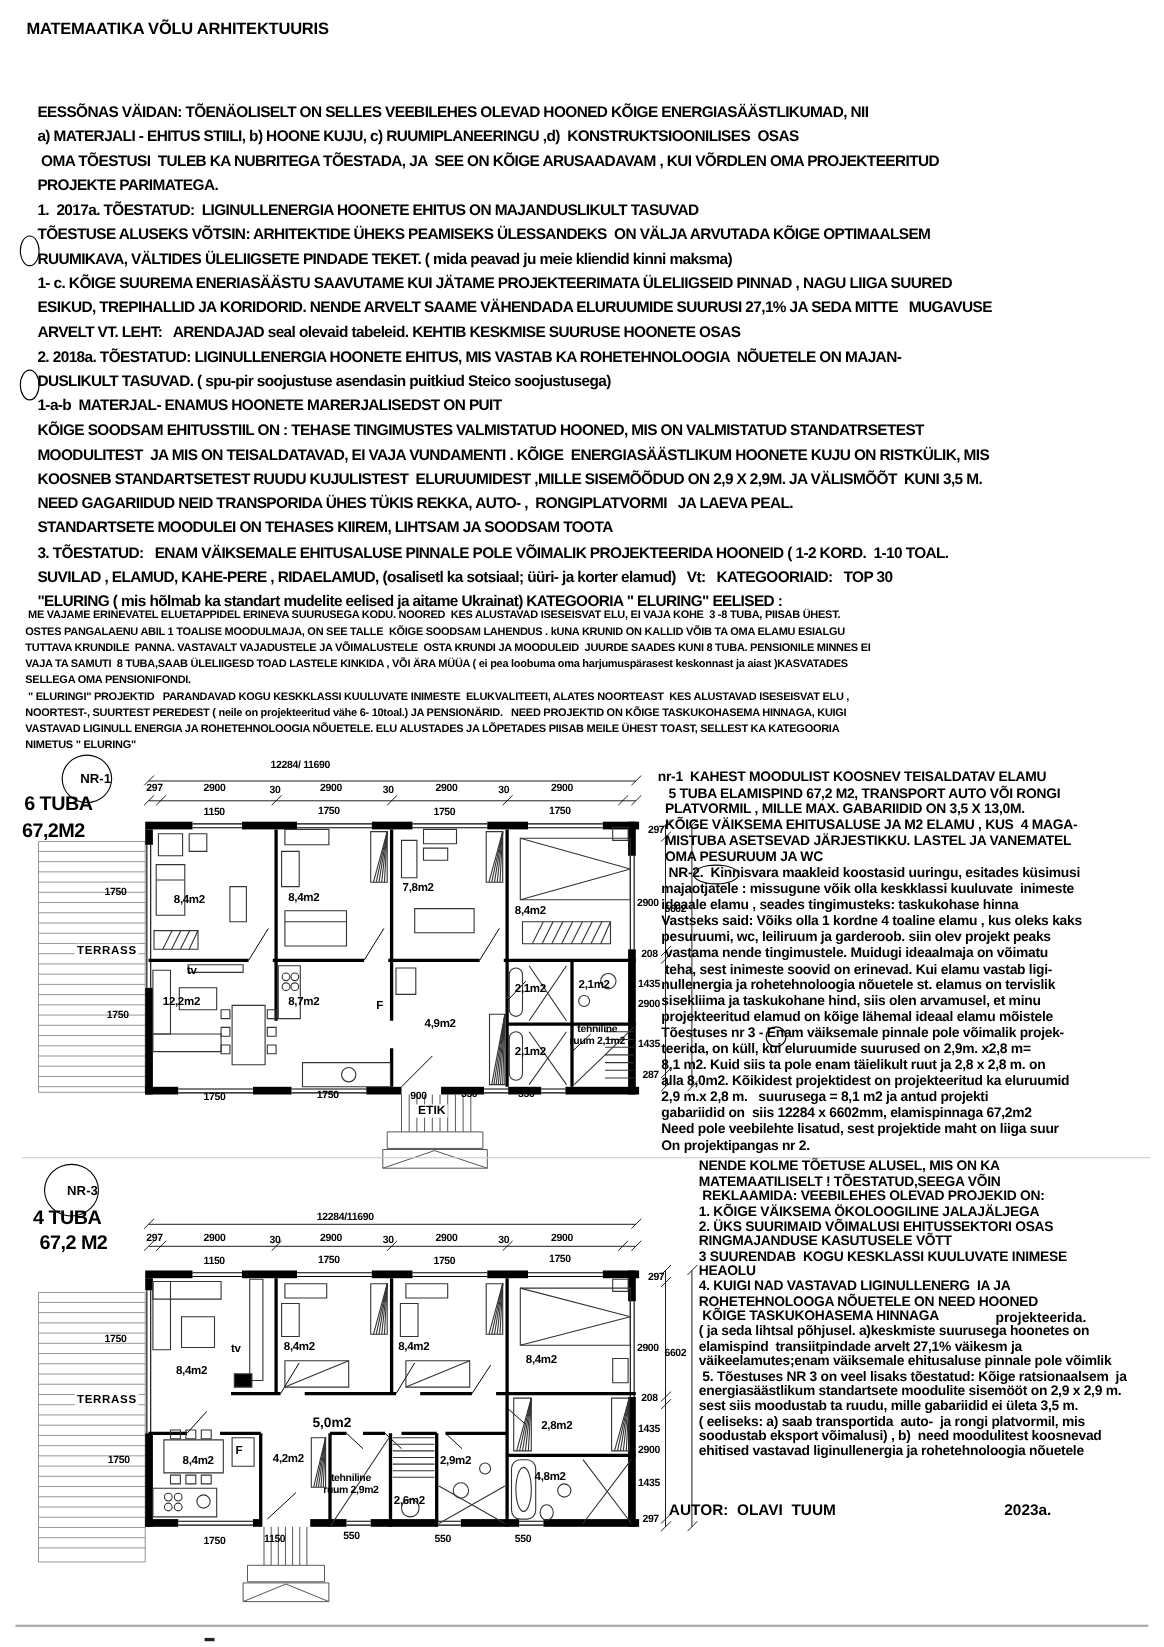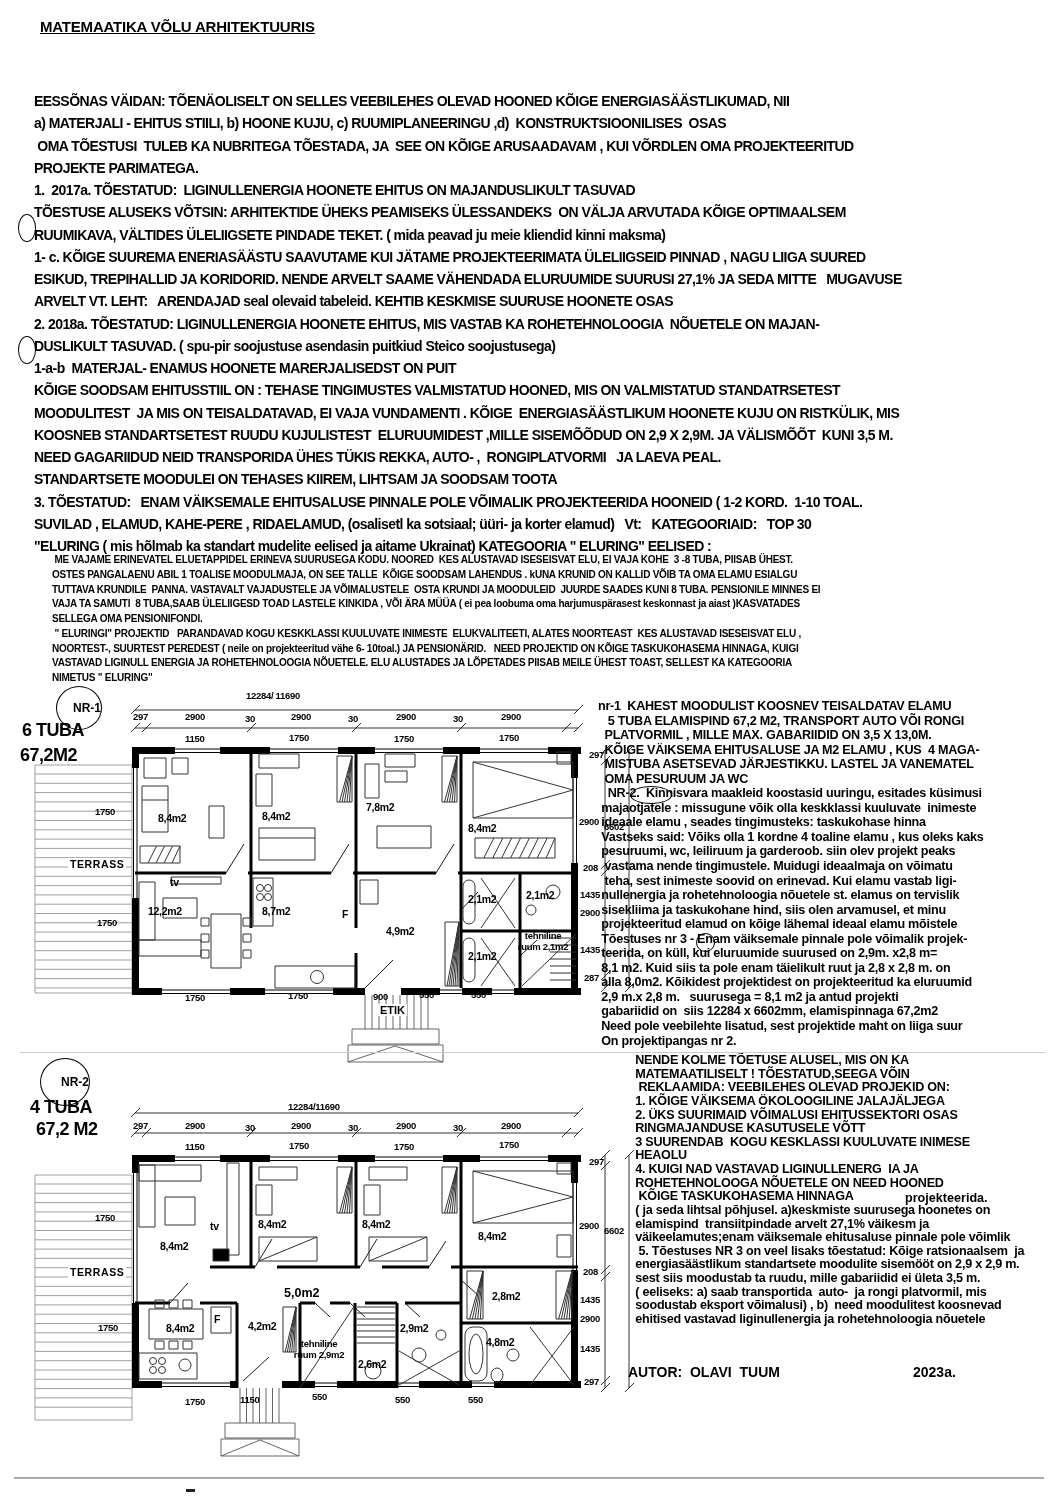--- a/index.html
+++ b/index.html
@@ -1,22 +1,22 @@
 <!DOCTYPE html>
 <html><head>
 <meta charset="utf-8">
 <style>
   html,body{margin:0;padding:0;background:#fff;}
   .page{position:relative;width:1058px;height:1497px;background:#fff;overflow:hidden;
         font-family:"Liberation Sans",sans-serif;color:#000;}
   .abs{position:absolute;}
-  .hdr-title{position:absolute;left:40px;top:18px;font-size:15px;font-weight:bold;letter-spacing:-0.2px;white-space:pre;text-decoration:underline;}
+  .hdr-title{position:absolute;left:24px;top:18px;font-size:15px;font-weight:bold;letter-spacing:-0.2px;white-space:pre;}
   .hdr-sub{position:absolute;left:34px;top:54px;font-size:14px;font-weight:bold;letter-spacing:-0.4px;white-space:pre;}
   .hdr-body{position:absolute;left:34px;top:90px;font-size:14px;font-weight:bold;line-height:22.25px;letter-spacing:-0.55px;white-space:pre;}
-  .small-block{position:absolute;left:23px;top:553px;font-size:10px;font-weight:bold;line-height:14.75px;letter-spacing:-0.25px;white-space:pre;margin-left:29px;}
+  .small-block{position:absolute;left:23px;top:553px;font-size:10px;font-weight:bold;line-height:14.75px;letter-spacing:-0.25px;white-space:pre;}
   .col1{position:absolute;left:598px;top:699px;width:452px;font-size:12.6px;font-weight:bold;line-height:14.55px;letter-spacing:-0.25px;white-space:pre;}
   .col2{position:absolute;left:632px;top:1054px;width:440px;font-size:12.6px;font-weight:bold;line-height:13.62px;letter-spacing:-0.25px;white-space:pre;}
   .ln{white-space:pre;}
   .plan{position:absolute;}
   .badge{position:absolute;border:1.6px solid #000;border-radius:50%;display:flex;align-items:center;justify-content:flex-end;
          font-size:12px;font-weight:bold;background:#fff;}
   .ov{position:absolute;white-space:pre;color:#000;}
   .d{font-size:9.5px;font-weight:bold;letter-spacing:-0.3px;}
   .r{font-size:10.5px;font-weight:bold;letter-spacing:-0.3px;}
   .rm{font-size:12.5px;font-weight:bold;}
@@ -431,21 +431,21 @@
           <line x1="241" y1="333" x2="241" y2="368"></line>
           <line x1="247.5" y1="333" x2="247.5" y2="368"></line>
           <line x1="254" y1="333" x2="254" y2="368"></line>
         </g>
       <rect x="200" y="368" width="70" height="15"></rect>
       <rect x="196" y="384" width="78" height="17"></rect>
       <path d="M196 401 L235 385 L274 401"></path>
     </g>
   </svg>
   <div class="badge" style="left:40px;top:1058px;width:48px;height:46px;">
-    <span>NR-2</span>
+    <span>NR-3</span>
   </div>
   <div class="col2"><div class="ln"> NENDE KOLME TÕETUSE ALUSEL, MIS ON KA</div><div class="ln"> MATEMAATILISELT ! TÕESTATUD,SEEGA VÕIN</div><div class="ln">  REKLAAMIDA: VEEBILEHES OLEVAD PROJEKID ON:</div><div class="ln"> 1. KÕIGE VÄIKSEMA ÖKOLOOGILINE JALAJÄLJEGA</div><div class="ln"> 2. ÜKS SUURIMAID VÕIMALUSI EHITUSSEKTORI OSAS</div><div class="ln"> RINGMAJANDUSE KASUTUSELE VÕTT</div><div class="ln"> 3 SUURENDAB  KOGU KESKLASSI KUULUVATE INIMESE</div><div class="ln"> HEAOLU</div><div class="ln"> 4. KUIGI NAD VASTAVAD LIGINULLENERG  IA JA</div><div class="ln"> ROHETEHNOLOOGA NÕUETELE ON NEED HOONED</div><div class="ln">  KÕIGE TASKUKOHASEMA HINNAGA</div><div class="ln"> ( ja seda lihtsal põhjusel. a)keskmiste suurusega hoonetes on</div><div class="ln"> elamispind  transiitpindade arvelt 27,1% väikesm ja</div><div class="ln"> väikeelamutes;enam väiksemale ehitusaluse pinnale pole võimlik</div><div class="ln">  5. Tõestuses NR 3 on veel lisaks tõestatud: Kõige ratsionaalsem  ja</div><div class="ln"> energiasäästlikum standartsete moodulite sisemööt on 2,9 x 2,9 m.</div><div class="ln"> sest siis moodustab ta ruudu, mille gabariidid ei ületa 3,5 m.</div><div class="ln"> ( eeliseks: a) saab transportida  auto-  ja rongi platvormil, mis</div><div class="ln"> soodustab eksport võimalusi) , b)  need moodulitest koosnevad</div><div class="ln"> ehitised vastavad liginullenergia ja rohetehnoloogia nõuetele</div></div>
 
   <div class="sep-mid"></div>
   <div class="sep-bottom"></div>
   <div class="dash"></div>
 
   <div id="overlay" class="abs" style="left:0;top:0;width:1058px;height:1497px;">
       <span class="ov d" style="left: 246px; top: 690px;">12284/ 11690</span>
       <span class="ov d" style="left: 133px; top: 711px;">297</span>
@@ -533,20 +533,20 @@
       <span class="ov r" style="left: 248px; top: 1320px;">4,2m2</span>
       <span class="ov rs" style="left: 288px; top: 1338px;">tehniline
 ruum 2,9m2</span>
       <span class="ov r" style="left: 358px; top: 1358px;">2,6m2</span>
       <span class="ov r" style="left: 400px; top: 1322px;">2,9m2</span>
       <span class="ov r" style="left: 486px; top: 1336px;">4,8m2</span>
       <span class="ov r" style="left: 492px; top: 1290px;">2,8m2</span>
       <span class="ov big" style="left: 30px; top: 1097px;">4 TUBA</span>
       <span class="ov big" style="left: 36px; top: 1119px;">67,2 M2</span>
       <span class="ov pj" style="left: 905px; top: 1191px;">projekteerida.</span>
-      <span class="ov auth" style="left: 628px; top: 1364px; text-align: right;">AUTOR:  OLAVI  TUUM</span>
+      <span class="ov auth" style="left: 608px; top: 1364px; text-align: right;">AUTOR:  OLAVI  TUUM</span>
       <span class="ov auth" style="left: 913px; top: 1364px;">2023a.</span>
       <span class="ov circ" style="left: 18px; top: 214px; width: 16px; height: 26px;"></span>
       <span class="ov circ" style="left: 18px; top: 336px; width: 16px; height: 26px;"></span>
       <span class="ov circ" style="left: 630px; top: 786px; width: 40px; height: 16px;"></span>
       <span class="ov circ" style="left: 696px; top: 933px; width: 17px; height: 17px;"></span>
     </div>
 </div>
 
 </body></html>

